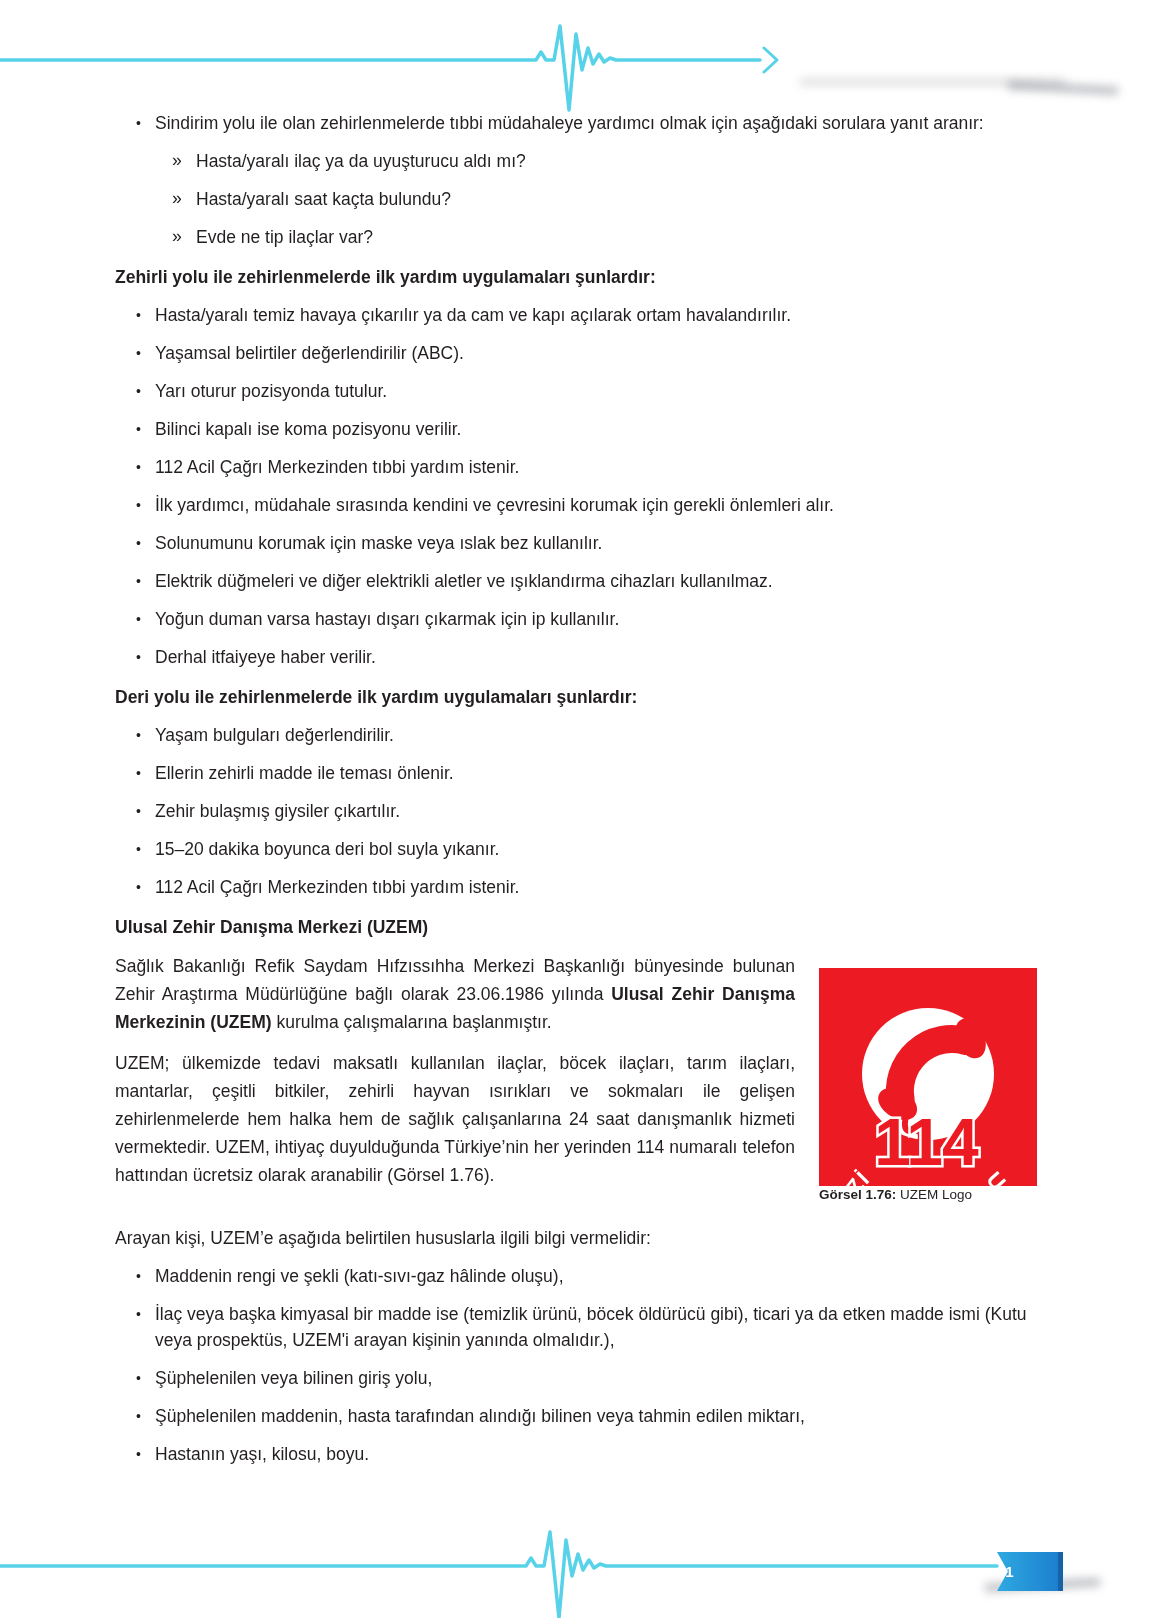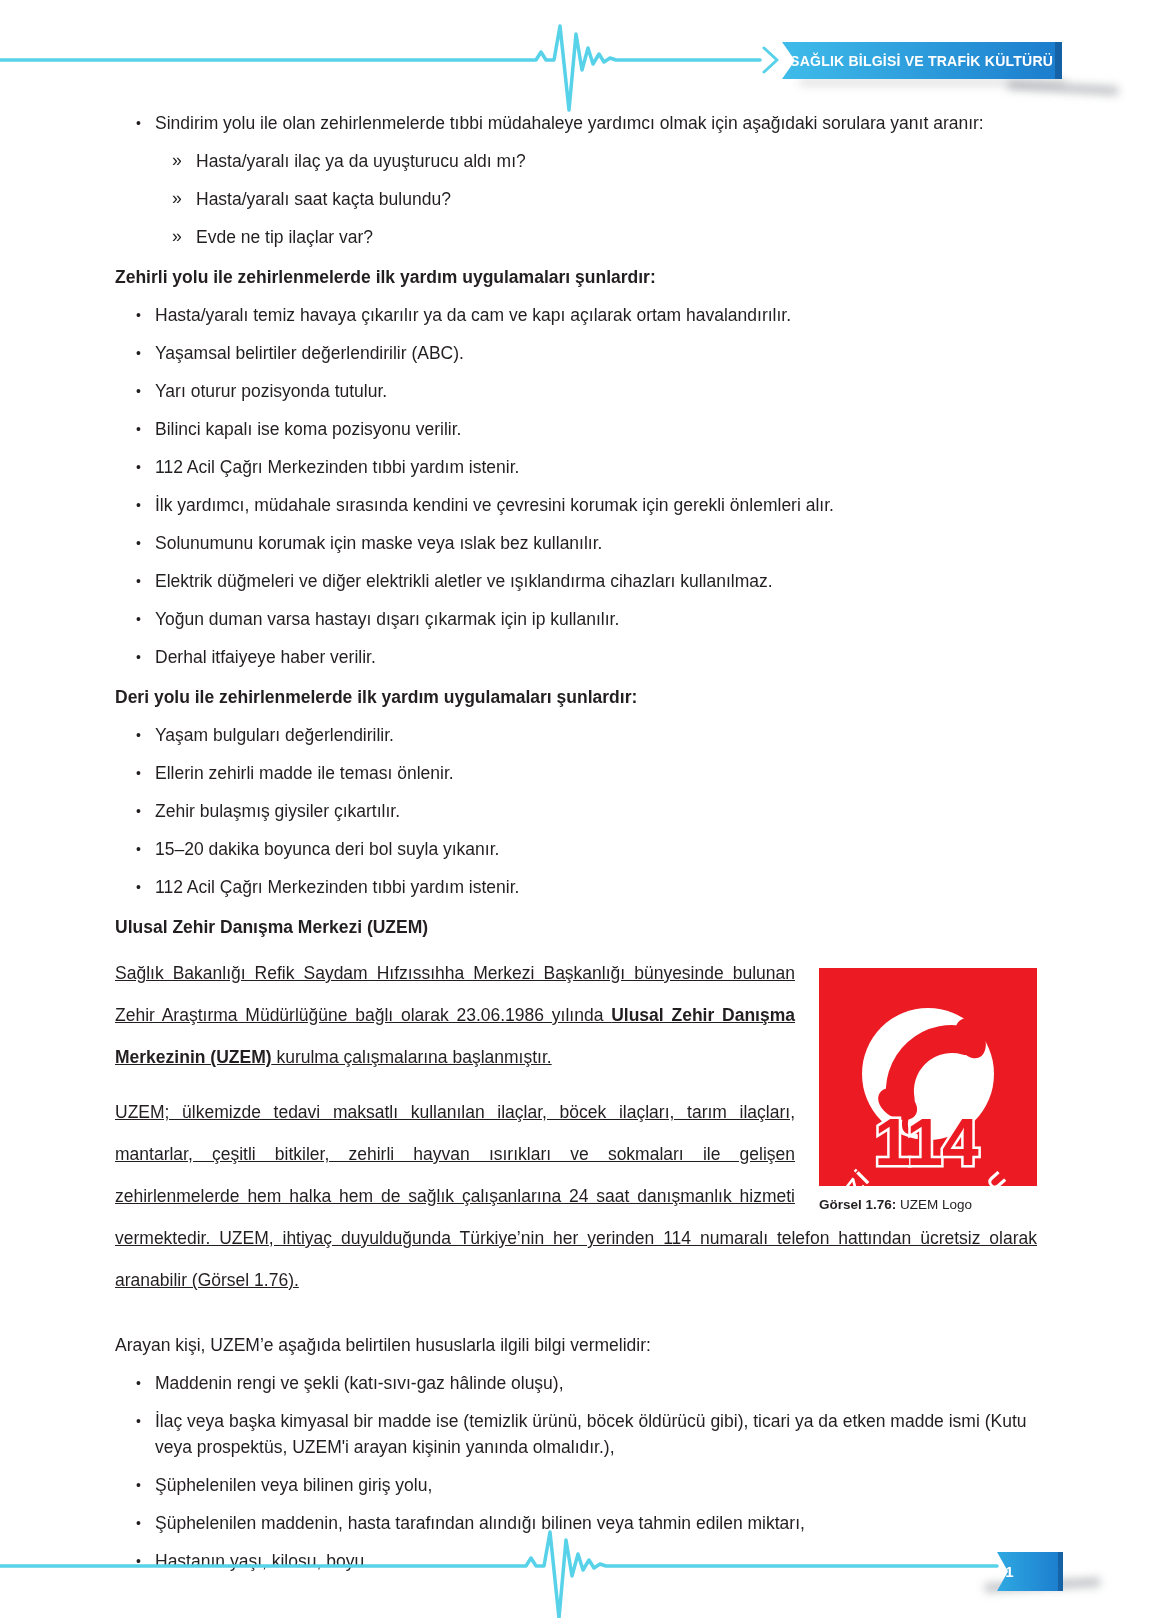--- a/index.html
+++ b/index.html
@@ -40,41 +40,37 @@
   
   .content { position:absolute; left:115px; top:102px; width:922px; font-size:17.5px; line-height:26px; }
   ul { list-style:none; }
   li { position:relative; margin-bottom:12px;margin-top:8px; }
   .dot-item { padding-left:40px; }
   .dot-item::before { content:"•"; position:absolute; left:21px; top:0; font-size:14px; }
   .chev-item { padding-left:81px; }
   .chev-item::before { content:"»"; position:absolute; left:57px; top:-1px; }
   .q-list { margin-top:6px; }
   .section-heading { font-size:17.5px; font-weight:bold; margin:14px 0 12px 0; }
-  .para { text-align:justify; line-height:42px; margin-bottom:13px;text-decoration:underline; }
+  .para { text-align:justify; line-height:28px; margin-bottom:13px; }
   .uzem-figure { float:right; width:218px; margin:16px 0 4px 24px; }
   .uzem-figure svg { display:block; width:218px; height:218px; }
-  .figure-caption { font-size:13.5px; line-height:17px; margin-top:10px; white-space:nowrap; }
+  .figure-caption { font-size:13.5px; line-height:17px; white-space:nowrap; }
   .caller-intro { clear:both; padding-top:18px; margin-bottom:12px; }
 </style>
 </head>
 <body>
 
 <div class="page">
 
   <svg class="ekg ekg-top" width="782" height="110" viewBox="0 0 782 110">
     <polyline points="0,52 536,52 541,44 546,52 554,52 560,18 569,102 576,26 582,62 588,40 593,56 599,46 604,54 610,50 616,52 760,52" fill="none" stroke="var(--accent-cyan,#57D2E9)" stroke-width="3.5" stroke-linejoin="round" stroke-linecap="round"></polyline>
     <polyline points="764,40 777,52 764,64" fill="none" stroke="var(--accent-cyan,#57D2E9)" stroke-width="3" stroke-linejoin="round" stroke-linecap="round"></polyline>
   </svg>
   <div class="soft-shadow shadow-ribbon-wide"></div>
   <div class="soft-shadow shadow-ribbon-tail"></div>
-  <div class="ribbon">
-    <span class="ribbon-title">SAĞLIK BİLGİSİ VE TRAFİK KÜLTÜRÜ</span>
-    <span class="fold"></span>
-  </div>
 
   <div class="content">
 
     <ul>
       <li class="dot-item">Sindirim yolu ile olan zehirlenmelerde tıbbi müdahaleye yardımcı olmak için aşağıdaki sorulara yanıt aranır:</li>
     </ul>
     <ul class="q-list">
       <li class="chev-item">Hasta/yaralı ilaç ya da uyuşturucu aldı mı?</li>
       <li class="chev-item">Hasta/yaralı saat kaçta bulundu?</li>
       <li class="chev-item">Evde ne tip ilaçlar var?</li>

